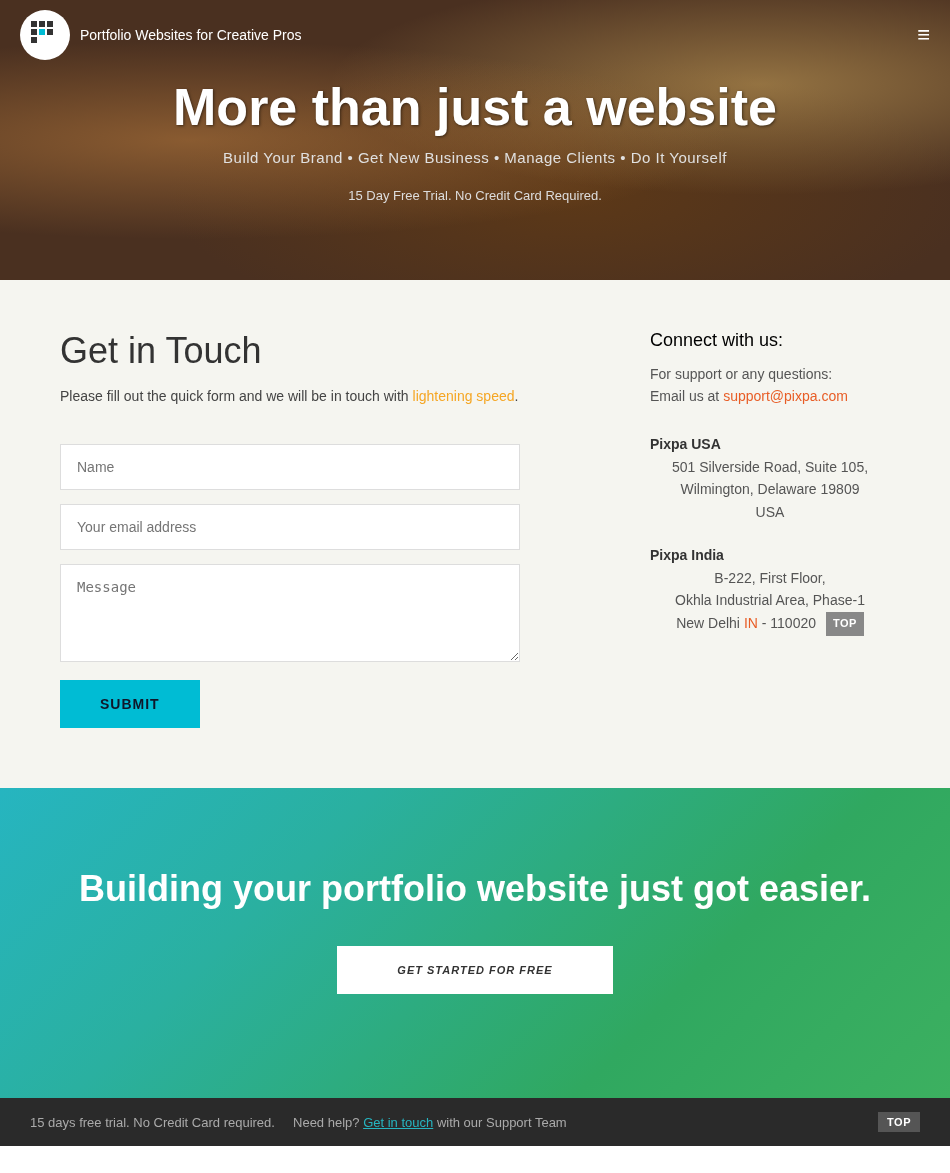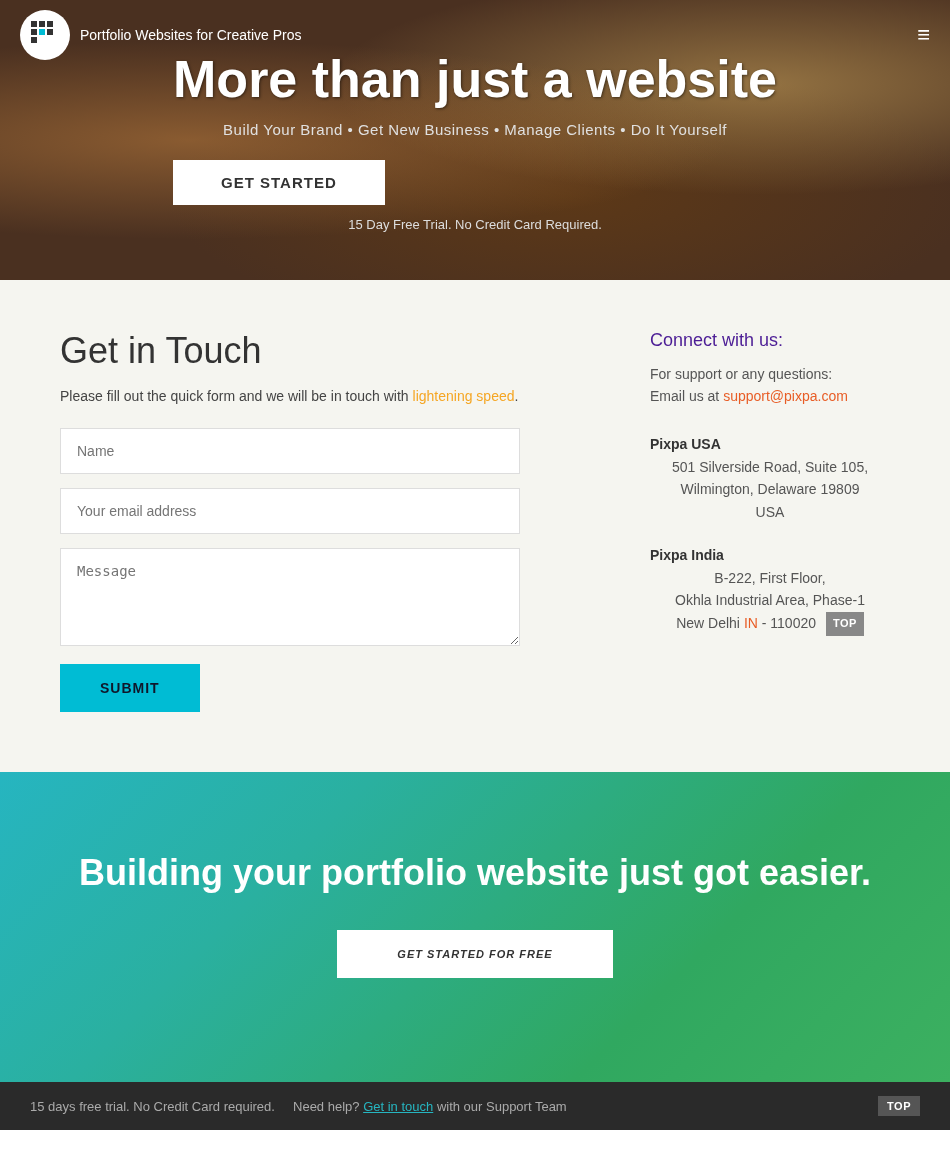--- a/index.html
+++ b/index.html
@@ -117,21 +117,21 @@
     }
     .contact-left h2 {
       font-size: 36px;
       font-weight: 300;
       color: #333;
       margin-bottom: 14px;
     }
     .contact-desc {
       font-size: 14px;
       color: #444;
-      margin-bottom: 21px;
+      margin-bottom: 37px;
       line-height: 1.5;
     }
     .contact-desc span.highlight {
       color: #f5a623;
     }
     .form-field {
       width: 460px;
       padding: 14px 16px;
       border: 1px solid #ddd;
       background: white;
@@ -156,21 +156,21 @@
       cursor: pointer;
       margin-top: 4px;
     }
 
     .contact-right {
       width: 240px;
       flex-shrink: 0;
     }
     .connect-title {
       font-size: 18px;
-      color: #4c1d95;
+      color: #000000;
       margin-bottom: 12px;
       font-weight: normal;
     }
     .connect-support {
       font-size: 14px;
       color: #555;
       line-height: 1.6;
       margin-bottom: 28px;
     }
     .connect-support a {
@@ -281,21 +281,20 @@
         </svg>
       </div>
       <span class="logo-text">Portfolio Websites for Creative Pros</span>
     </div>
     <div class="hamburger">≡</div>
   </nav>
 
   <div class="hero-content">
     <h1>More than just a website</h1>
     <p class="hero-subtitle">Build Your Brand  •  Get New Business  •  Manage Clients  •  Do It Yourself</p>
-    <button class="hero-cta-btn">GET STARTED</button>
     <p class="hero-trial">15 Day Free Trial. No Credit Card Required.</p>
   </div>
 </div>
 
 <div class="contact-section">
   <div class="contact-left">
     <h2>Get in Touch</h2>
     <p class="contact-desc">
       <span>Please fill out the quick form and we will be in touch with </span><span class="highlight">lightening speed</span><span>.</span>
     </p>

